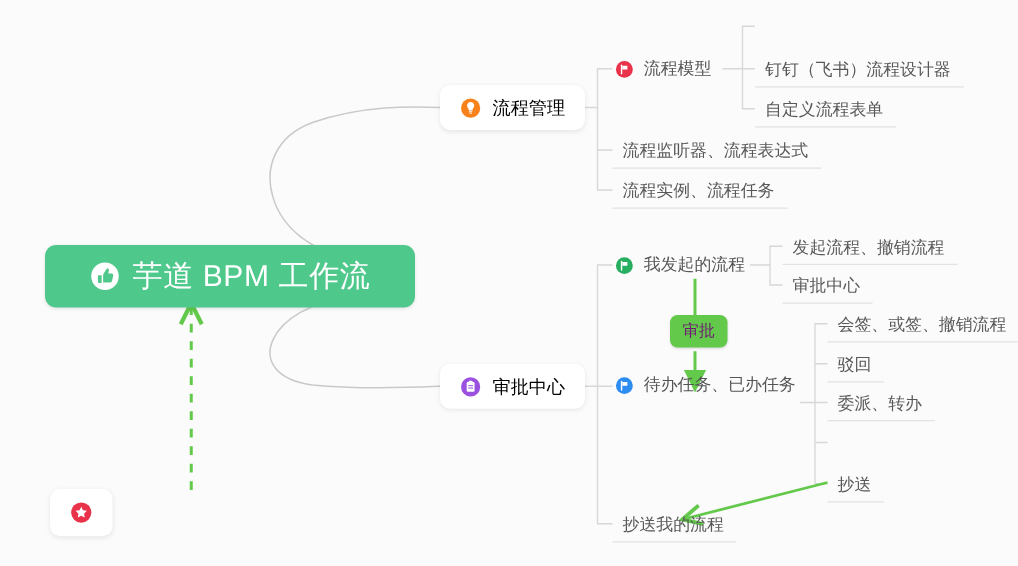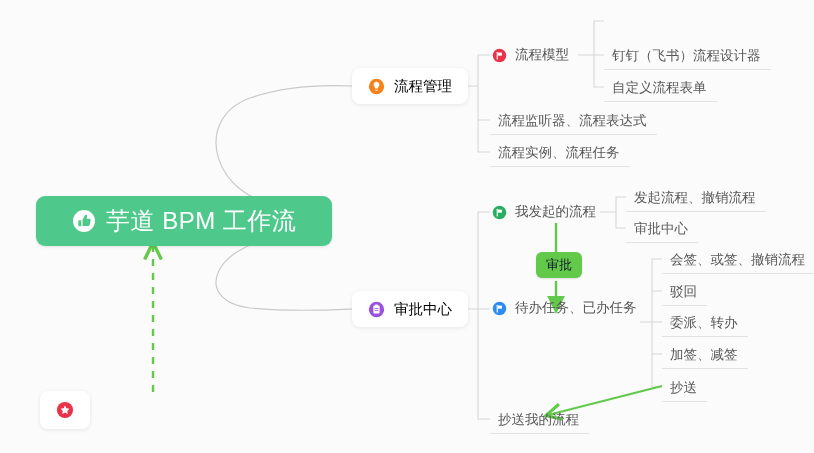--- a/index.html
+++ b/index.html
@@ -93,21 +93,21 @@
     padding: 0 16px;
     height: 38px;
     box-shadow: 0 1px 4px rgba(0,0,0,0.09);
     font-size: 15px;
     color: #3c3c3c;
   }
   .callout-node .label { margin-left: 9px; }
 
   .tag-node {
     background: #62C94A;
-    color: #0f172a;
+    color: #701a75;
     border-radius: 6px;
     height: 26px;
     padding: 0 10px;
     font-size: 13px;
     justify-content: center;
     box-shadow: 0 1px 2px rgba(0,0,0,0.12);
   }
 
   
   .icon {
@@ -232,21 +232,20 @@
         <path d="M7 5.6v9" stroke="#ffffff" stroke-width="1.5" stroke-linecap="round"></path>
         <path d="M7.8 6.1h5.4v4.1H7.8z" fill="#ffffff"></path>
       </svg>
     </span>
     <span class="label">待办任务、已办任务</span>
   </div>
 
   <div class="node leaf-node" style="left:662px; top:246px;">会签、或签、撤销流程</div>
   <div class="node leaf-node" style="left:662px; top:278px;">驳回</div>
   <div class="node leaf-node" style="left:662px; top:309px;text-align:right;">委派、转办</div>
-  <div class="node leaf-node" style="left:662px; top:341px;">加签、减签</div>
   <div class="node leaf-node" style="left:662px; top:374px;">抄送</div>
 
   <div class="node leaf-node" style="left:490px; top:406px;">抄送我的流程</div>
 
   <div class="node callout-node" style="left:40px; top:391px;">
     <span class="icon">
       <svg width="18" height="18" viewBox="0 0 20 20">
         <circle cx="10" cy="10" r="9" fill="#E8334A"></circle>
         <path d="M10 4.9l1.55 3.15 3.47.5-2.51 2.45.59 3.46L10 12.82l-3.1 1.64.59-3.46-2.51-2.45 3.47-.5z" fill="#ffffff"></path>
       </svg>

